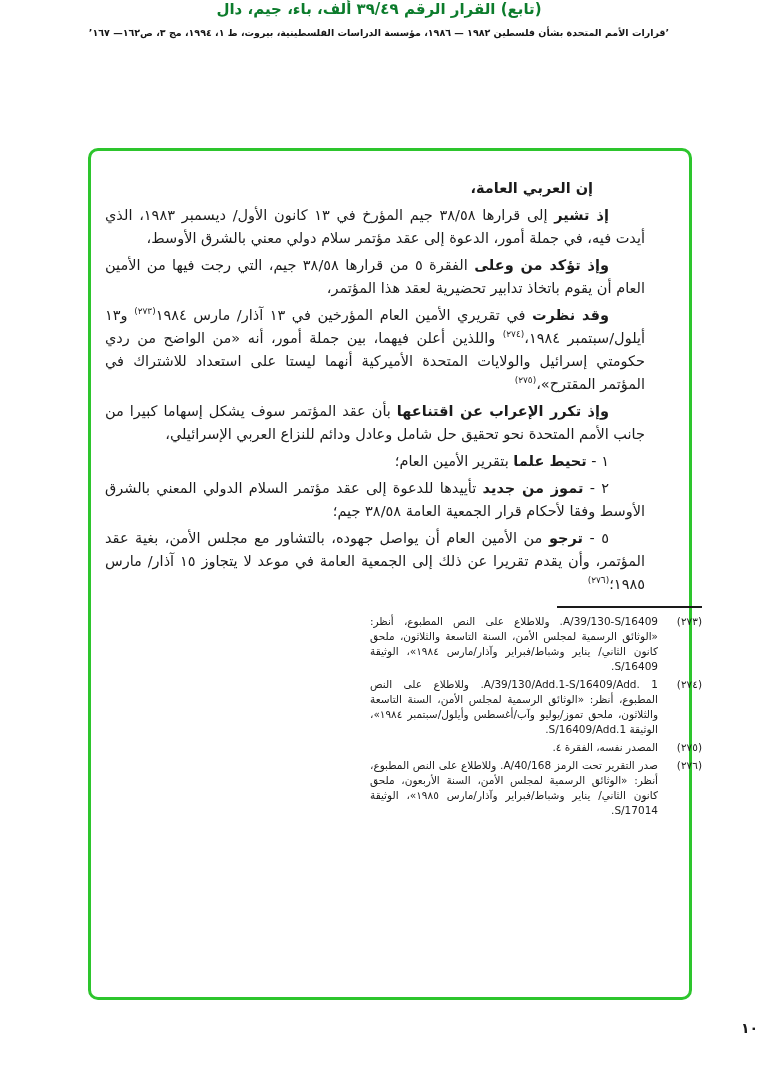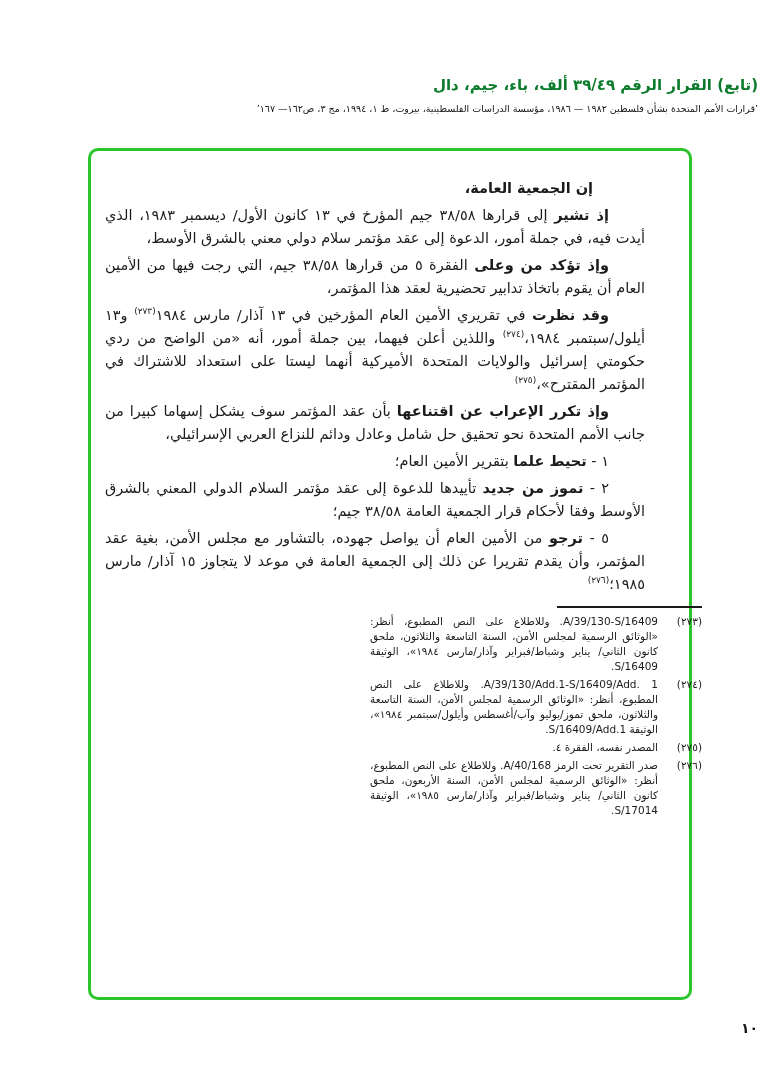--- a/index.html
+++ b/index.html
@@ -4,26 +4,26 @@
 <style>
   html, body { margin: 0; padding: 0; }
   body {
     width: 758px; height: 1078px;
     background: #ffffff;
     font-family: "DejaVu Sans", sans-serif;
     position: relative;
     overflow: hidden;
     color: #1b1b1b;
   }
-  .header { text-align: right; padding-top: 76px; direction: rtl; }
+  .header { text-align: center; direction: rtl; }
   .doc-title {
     font-size: 15px; font-weight: bold; color: #0c7c2c; letter-spacing: 0;
   }
   .doc-source {
-    font-size: 9.5px; color: #151515; margin-top: 9px;
+    font-size: 9.5px; color: #151515; margin-top: 9px; font-weight: bold;
   }
   .frame {
     position: absolute; left: 88px; top: 148px;
     width: 604px; height: 852px; box-sizing: border-box;
     border: 3px solid #2dc52d; border-radius: 10px;
     padding: 26px 44px 10px 14px;
     direction: rtl;
   }
   .para {
     font-size: 14.5px; line-height: 23px;
@@ -56,21 +56,21 @@
 <body>
 
 <div class="header">
   <div class="doc-title">(تابع) القرار الرقم ٣٩/٤٩ ألف، باء، جيم، دال</div>
   <div class="doc-source">’قرارات الأمم المتحدة بشأن فلسطين ١٩٨٢ — ١٩٨٦، مؤسسة الدراسات الفلسطينية، بيروت، ط ١، ١٩٩٤، مج ٣، ص١٦٢— ١٦٧’</div>
 </div>
 
 <div class="frame">
 
   <p class="para opening">
-    <span class="lead">إن الجمعية العامة،</span>
+    <span class="lead">إن العربي العامة،</span>
   </p>
 
   <p class="para">
     <span class="lead">إذ تشير</span>
     <span> إلى قرارها ٣٨/٥٨ جيم المؤرخ في ١٣ كانون الأول/ ديسمبر ١٩٨٣، الذي أيدت فيه، في جملة أمور، الدعوة إلى عقد مؤتمر سلام دولي معني بالشرق الأوسط،</span>
   </p>
 
   <p class="para">
     <span class="lead">وإذ تؤكد من وعلى</span>
     <span> الفقرة ٥ من قرارها ٣٨/٥٨ جيم، التي رجت فيها من الأمين العام أن يقوم باتخاذ تدابير تحضيرية لعقد هذا المؤتمر،</span>

